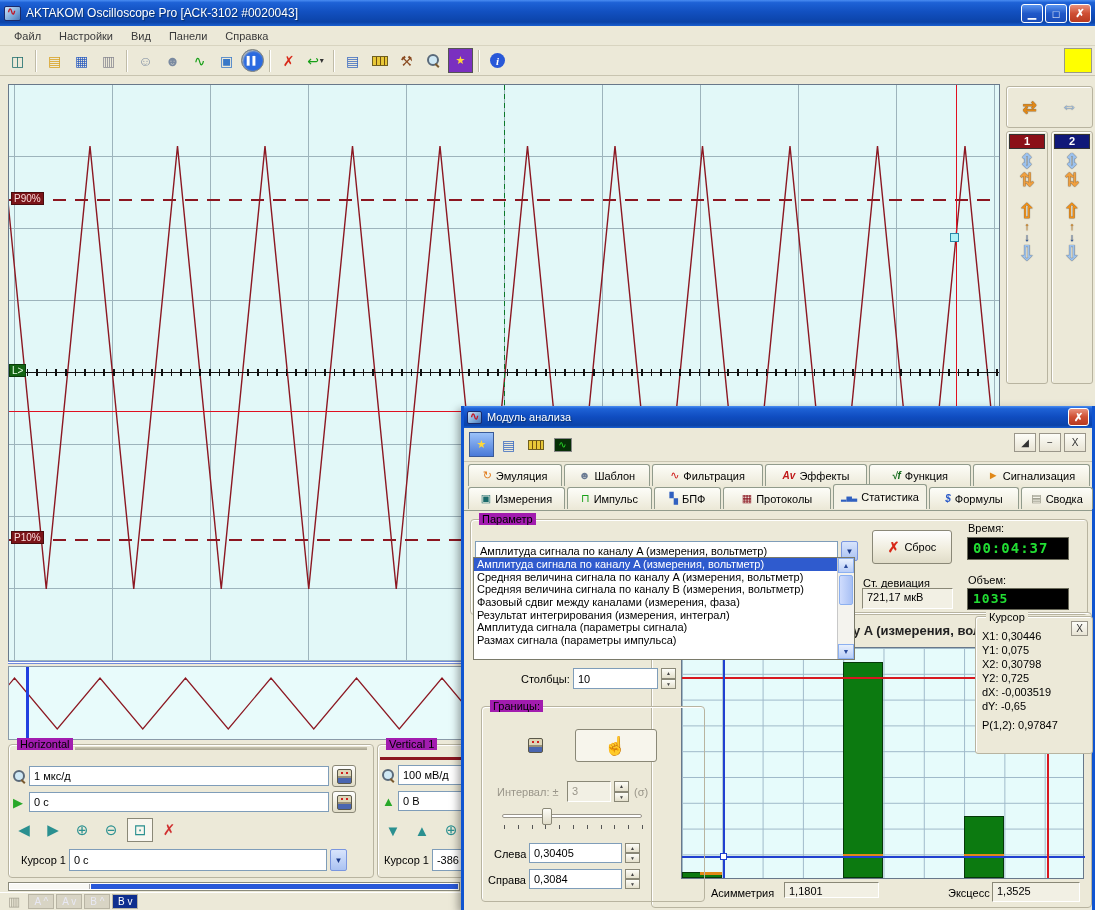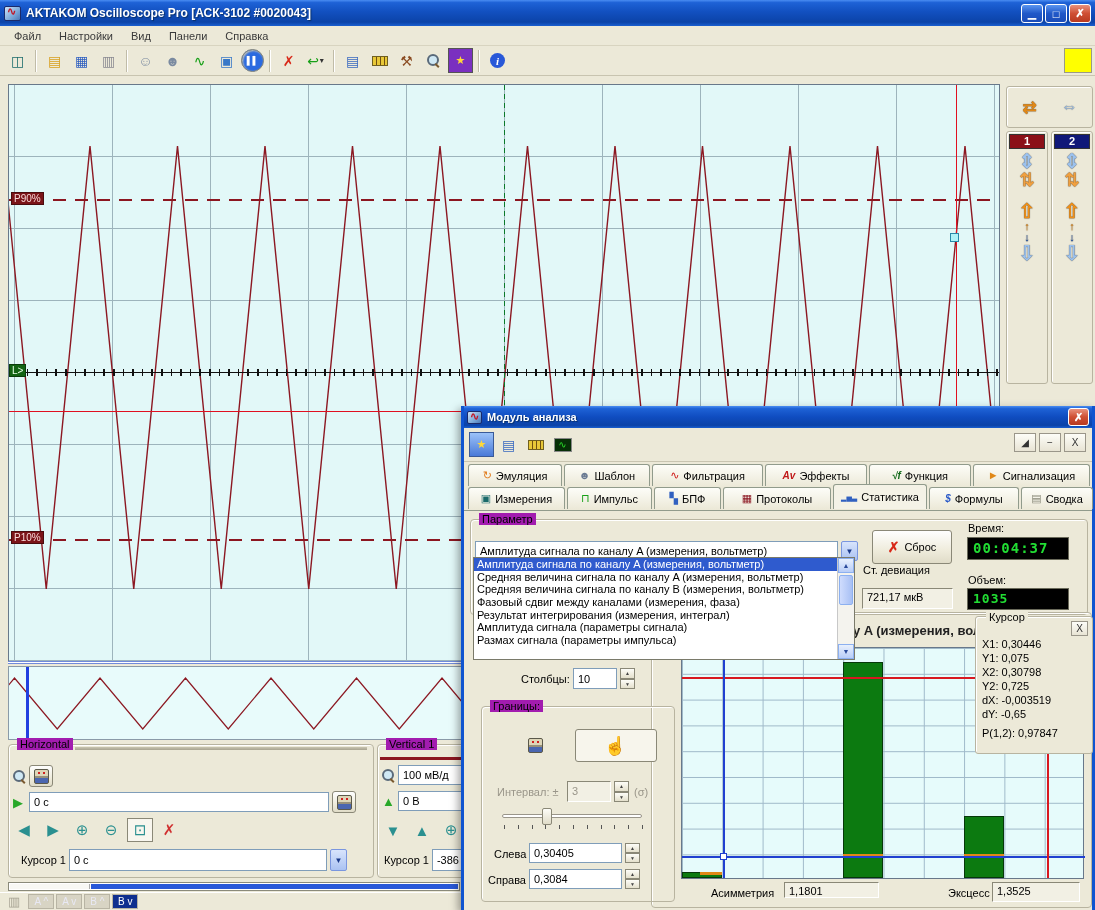--- a/index.html
+++ b/index.html
@@ -7,21 +7,21 @@
   body { font-family:"Liberation Sans",sans-serif; font-size:11px; background:#ece9d8; position:relative; color:#000; }
   .abs { position:absolute; }
 
   
   .titlebar { left:0; top:0; width:1095px; height:26px;
     background:linear-gradient(180deg,#4a8df2 0%,#1e62d6 10%,#1250c0 45%,#0b43a8 85%,#1a5fd0 100%);
     display:flex; align-items:center; padding:0 4px; }
   .app-ico { width:17px; height:15px; border:1px solid #1a2a6a; border-radius:2px;
     background:linear-gradient(135deg,#cfe4f8 0%,#7aa8d8 60%,#4a78b8 100%); position:relative; margin-right:5px; }
   .app-ico::after { content:"∿"; position:absolute; left:2px; top:-2px; color:#c01828; font-size:11px; font-weight:bold; }
-  .title-text { color:#fff; font-weight:bold; font-size:12px; text-shadow:1px 1px 1px #08306a; }
+  .title-text { color:#fff; font-weight:normal; font-size:12px; text-shadow:1px 1px 1px #08306a; }
   .winbtns { position:absolute; right:4px; top:4px; display:flex; gap:2px; }
   .winbtn { width:22px; height:19px; border:1px solid #fff; border-radius:3px; color:#fff; font-size:11px;
     display:flex; align-items:center; justify-content:center;
     background:linear-gradient(180deg,#5a95f0,#2058c8 50%,#1a4cb8); }
   .winbtn.close { background:linear-gradient(180deg,#e8917d,#cf4f34 50%,#b83a20); font-weight:bold; }
   .menubar { left:0; top:26px; width:1095px; height:20px; background:#ece9d8; border-bottom:1px solid #d8d4c0;
     display:flex; align-items:center; padding-left:6px; gap:2px; }
   .menu-item { padding:2px 8px; color:#3a3a3a; }
   .toolbar { left:0; top:46px; width:1095px; height:30px; background:#ece9d8; border-bottom:1px solid #c8c4b0;
     display:flex; align-items:center; padding-left:4px; }
@@ -288,20 +288,21 @@
     <polyline id="prev-wave" fill="none" stroke="#8c1822" stroke-width="1.2" points="-208.25,62 -165.5,11 -122.75,62 -80,11 -37.25,62 5.5,11 48.25,62 91,11 133.75,62 176.5,11 219.25,62 262,11 304.75,62 347.5,11 390.25,62 433,11 475.75,62 518.5,11 561.25,62 604,11 646.75,62 689.5,11 732.25,62 775,11 817.75,62 860.5,11 903.25,62 946,11 988.75,62 1031.5,11 1074.25,62 1117,11"></polyline>
   </svg>
   <div class="prev-cursor"></div>
 </div>
 
 <div class="abs hpanel grp">
   <span class="grp-legend">Horizontal</span>
   <div class="grp-bar" style="left:66px;top:2px;right:6px"></div>
   <div class="prow" style="left:4px;top:20px">
     <span class="mag"></span>
+    <span class="field pfield" style="width:300px">1 мкс/д</span>
     <span class="btn3d" style="width:24px;height:22px">
         <span class="robot"></span>
       </span>
   </div>
   <div class="prow" style="left:4px;top:46px">
     <span class="green-arrow" style="width:13px">▶</span>
     <span class="field pfield" style="width:300px">0 с</span>
     <span class="btn3d" style="width:24px;height:22px">
         <span class="robot"></span>
       </span>
@@ -444,21 +445,21 @@
     <div class="prow" style="left:4px;top:21px">
       <span class="field pfield" style="width:363px;white-space:nowrap;overflow:hidden">Амплитуда сигнала по каналу A (измерения, вольтметр)</span>
       <span class="combo-btn" style="height:20px">▼</span>
     </div>
     <div class="btn3d" style="position:absolute;left:401px;top:10px;width:80px;height:34px;gap:5px">
       <span style="color:#d82818;font-weight:bold;font-size:14px">✗</span>
       <span>Сброс</span>
     </div>
     <span style="position:absolute;left:497px;top:2px">Время:</span>
     <div class="lcd" style="position:absolute;left:496px;top:17px;width:102px;height:23px">00:04:37</div>
-    <span style="position:absolute;left:392px;top:44px">Ст. девиация</span>
+    <span style="position:absolute;left:392px;top:57px">Ст. девиация</span>
     <div class="inset" style="position:absolute;left:391px;top:68px;width:91px;height:21px">721,17 мкВ</div>
     <span style="position:absolute;left:497px;top:54px">Объем:</span>
     <div class="lcd" style="position:absolute;left:496px;top:68px;width:102px;height:22px;font-size:13px">1035</div>
   </div>
 
   <div class="grp" style="position:absolute;left:187px;top:206px;width:441px;height:296px;overflow:hidden">
     <div style="position:absolute;left:14px;top:10px;font-size:13px;font-weight:bold;color:#222;white-space:nowrap">Амплитуда сигнала по каналу A (измерения, вольтметр)</div>
     <div class="hist-plot">
       <div id="bars">
           <div class="bar" style="left: 0px; width: 40.3px; height: 6px; bottom: 0px;"></div>
@@ -477,28 +478,28 @@
       <div class="hp-line" id="blue-sq" style="width: 7px; height: 7px; background: rgb(255, 255, 255); border: 1px solid rgb(32, 64, 208); left: 38px; top: 205px;"></div>
     </div>
     <span style="position:absolute;left:59px;top:274px">Асимметрия</span>
     <div class="inset" style="position:absolute;left:132px;top:269px;width:95px;height:16px">1,1801</div>
     <span style="position:absolute;left:296px;top:274px">Эксцесс</span>
     <div class="inset" style="position:absolute;left:340px;top:269px;width:88px;height:20px">1,3525</div>
   </div>
 
   <span style="position:absolute;left:57px;top:267px">Столбцы:</span>
   <div class="prow" style="left:109px;top:262px">
-    <span class="field pfield" style="width:44px;height:21px">10</span>
+    <span class="field pfield" style="width:85px;height:21px">10</span>
     <span class="spin" style="height:21px">
         <b>▲</b>
         <b>▼</b>
       </span>
   </div>
 
-  <div class="grp" style="position:absolute;left:17px;top:300px;width:194px;height:196px">
+  <div class="grp" style="position:absolute;left:17px;top:300px;width:224px;height:196px">
     <span class="grp-legend">Границы:</span>
     <span class="tb-btn" style="position:absolute;left:40px;top:26px">
         <span class="robot"></span>
       </span>
     <div class="btn3d" style="position:absolute;left:93px;top:22px;width:82px;height:33px;background:#f7f5ec">
       <span class="hand-glyph">☝</span>
     </div>
     <span class="gray" style="position:absolute;left:15px;top:79px">Интервал: ±</span>
     <div class="prow" style="left:85px;top:74px">
       <span class="inset gray" style="width:44px;height:21px;padding-top:3px">3</span>
@@ -544,21 +545,21 @@
       <b>▲</b>
       <div class="dd-thumb"></div>
       <div style="flex:1"></div>
       <b>▼</b>
     </div>
   </div>
 
   <div class="cursors-panel">
     <span style="position:absolute;left:10px;top:-6px;background:#ece9d8;padding:0 3px">Курсор</span>
     <span class="mini-btn" style="position:absolute;right:4px;top:4px;width:17px;height:15px">X</span>
-    <div id="cursor-lines" style="margin-top:16px">
+    <div id="cursor-lines" style="margin-top:8px">
         <div class="cur-line">X1: 0,30446</div>
         <div class="cur-line">Y1: 0,075</div>
         <div class="cur-line">X2: 0,30798</div>
         <div class="cur-line">Y2: 0,725</div>
         <div class="cur-line">dX: -0,003519</div>
         <div class="cur-line">dY: -0,65</div>
       </div>
     <div class="cur-line cur-gap">P(1,2): 0,97847</div>
   </div>
 </div>

